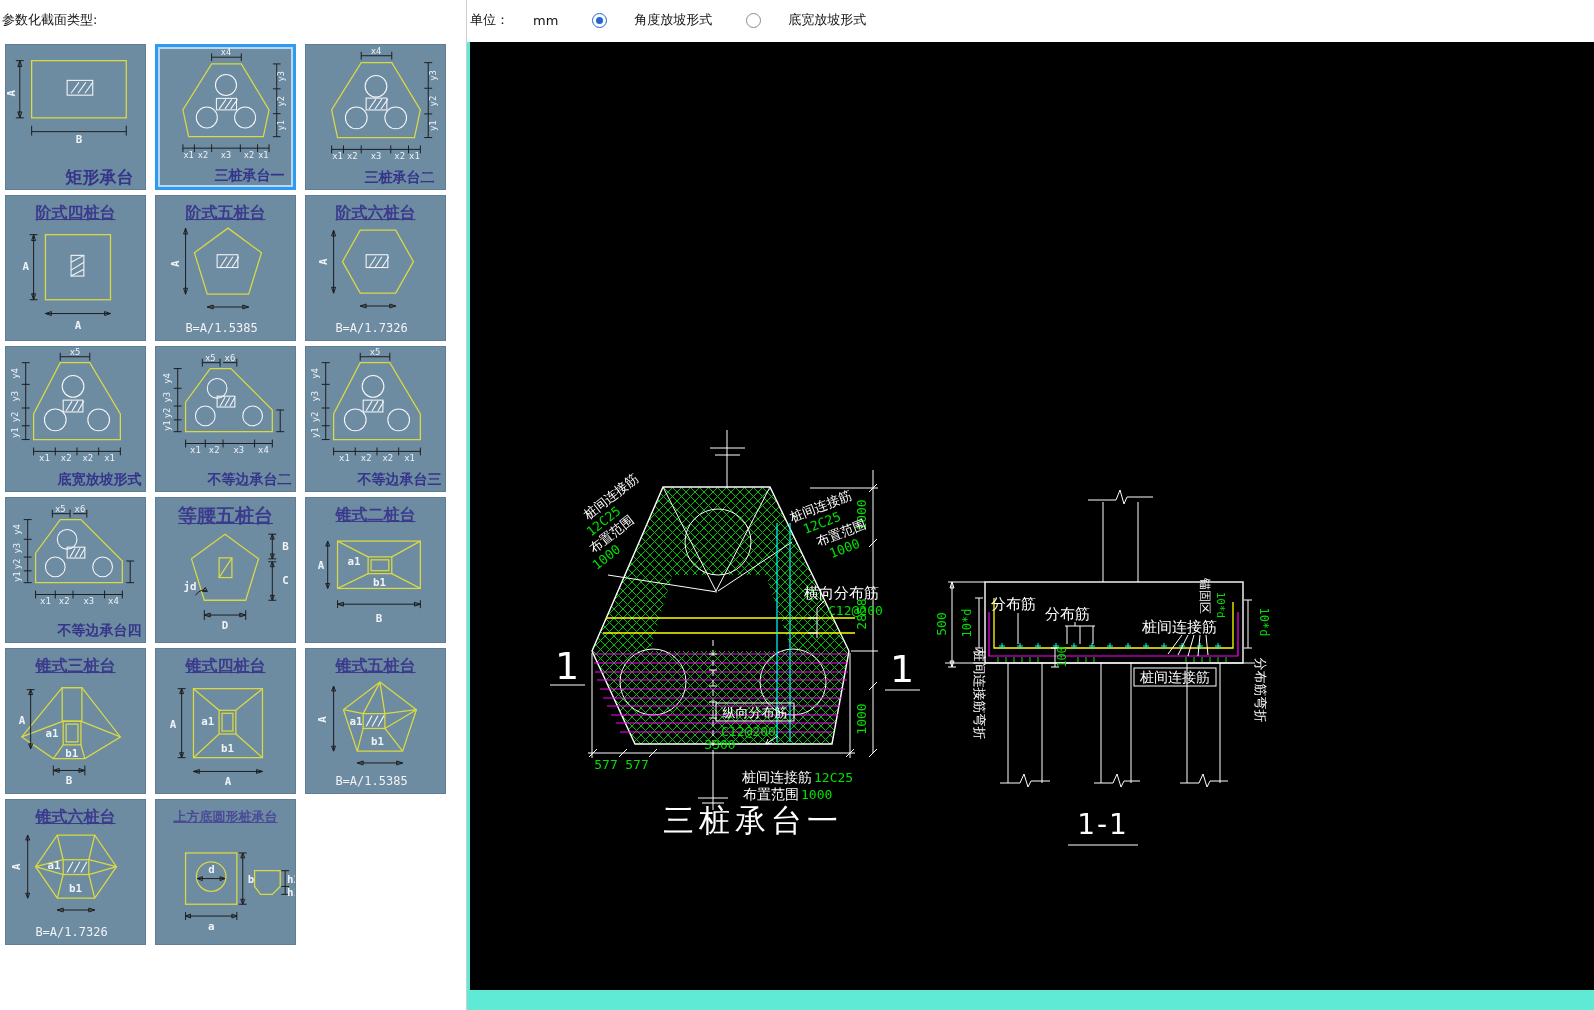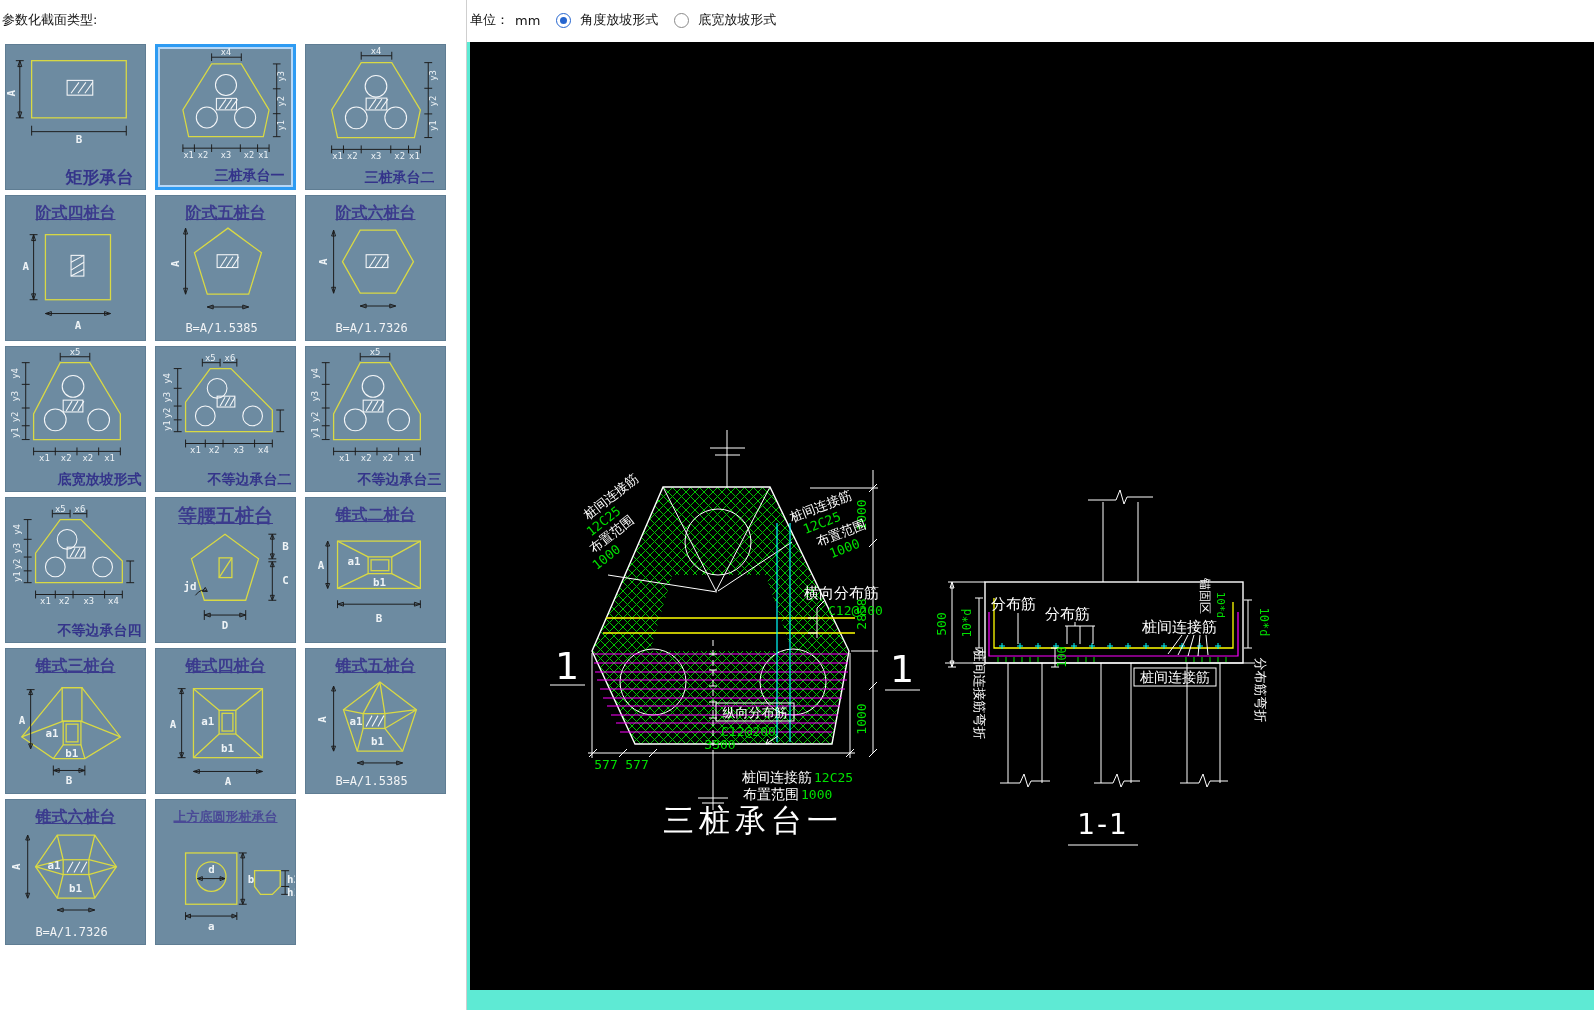--- a/index.html
+++ b/index.html
@@ -1,20 +1,20 @@
 <!DOCTYPE html>
 <html><head>
 <meta charset="utf-8">
 <style>
   html,body{margin:0;padding:0;background:#fff;font-family:"DejaVu Sans","Liberation Sans",sans-serif;}
   #app{position:relative;width:1594px;height:1010px;overflow:hidden;background:#5eead4;}
   
   #topbar{position:absolute;left:0;top:0;width:1594px;height:42px;background:#fff;}
   #panel-title{position:absolute;left:2px;top:11px;font-size:13px;color:#111;}
-  #unitgrp{position:absolute;left:470px;top:11px;font-size:13px;color:#111;display:flex;align-items:center;gap:6px;}
+  #unitgrp{position:absolute;left:470px;top:11px;font-size:13px;color:#111;display:flex;align-items:center;gap:24px;}
   .radio{display:inline-block;width:13px;height:13px;border:1px solid #8a8a8a;border-radius:50%;background:#fff;position:relative;vertical-align:-2px;margin:0 3px 0 10px;}
   .radio.sel{border-color:#2565cf;}
   .radio.sel::after{content:"";position:absolute;left:3px;top:3px;width:7px;height:7px;border-radius:50%;background:#2565cf;}
   
   #sidebar{position:absolute;left:0;top:42px;width:466px;height:968px;background:#fff;}
   #sep{position:absolute;left:466px;top:0;width:1px;height:1010px;background:#cfcfcf;}
   #grid{position:absolute;left:5px;top:2px;display:grid;grid-template-columns:141px 141px 141px;grid-auto-rows:146px;gap:5px 9px;}
   .tile{background:#6d8ba1;position:relative;display:flex;flex-direction:column;overflow:hidden;border:1px solid #5f7d93;}
   .tile.selected{border:3px solid #2e9bf2;box-shadow:inset 0 0 0 2px #b7d7f6;}
   .tile svg{flex:1 1 auto;width:100%;}

